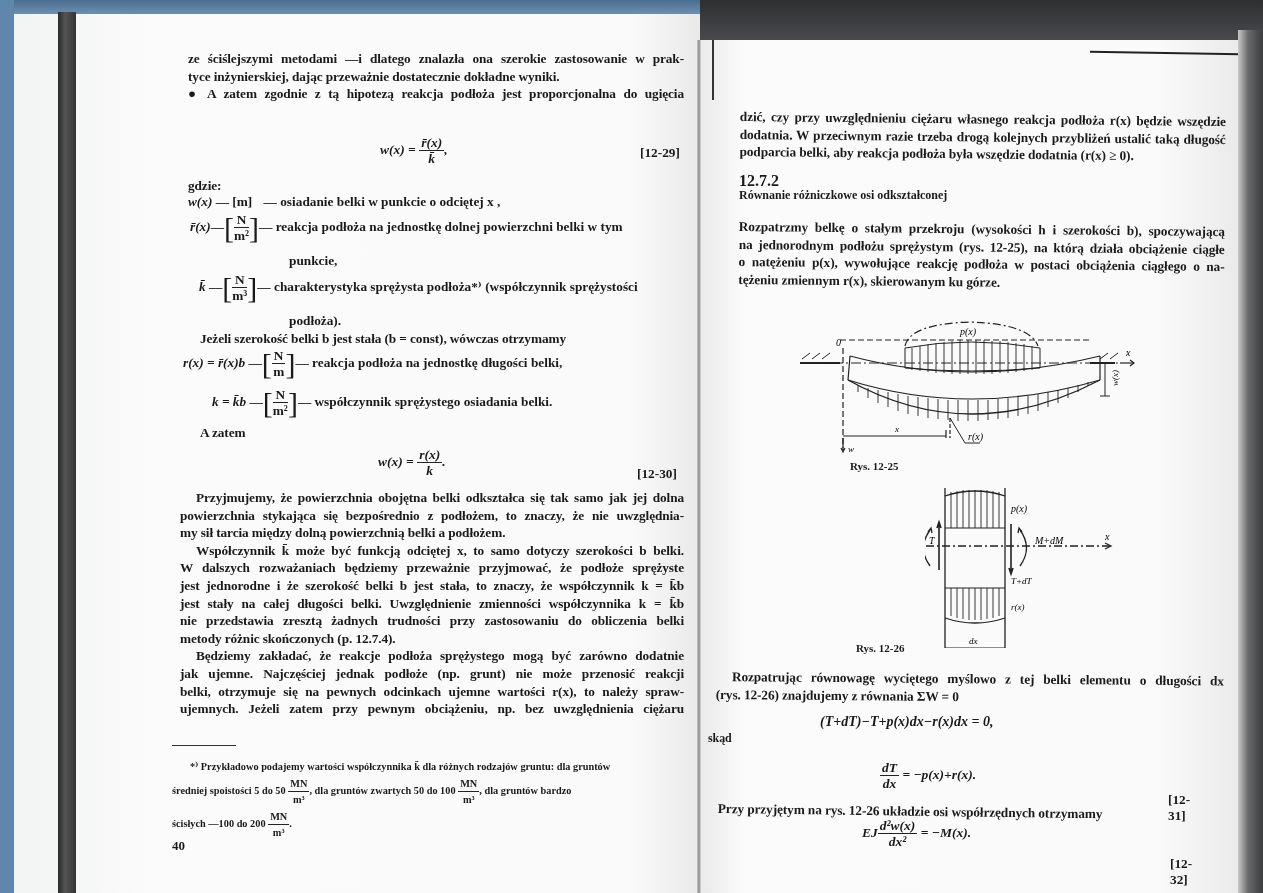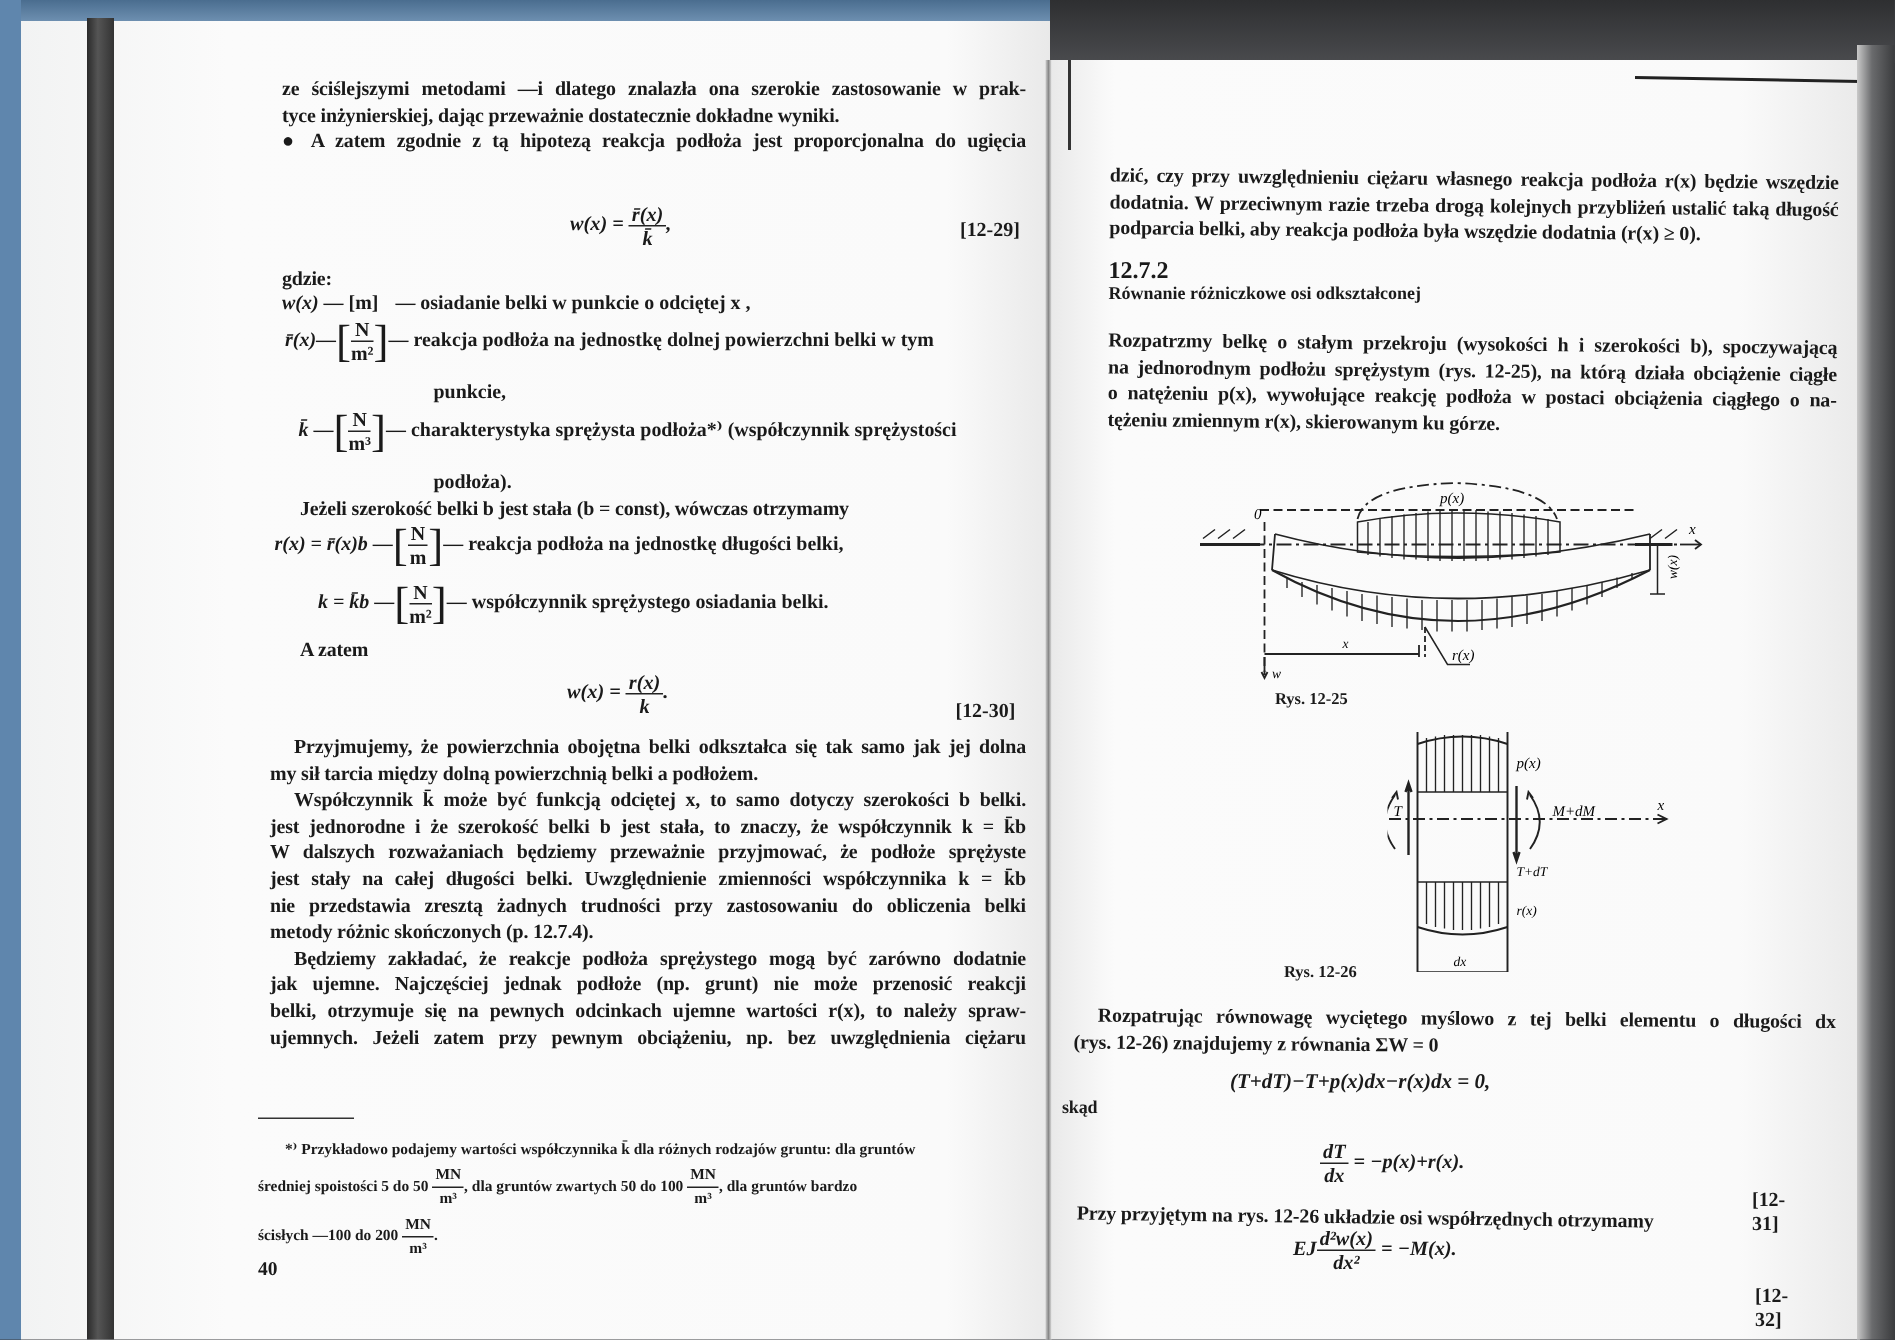--- a/index.html
+++ b/index.html
@@ -92,24 +92,25 @@
   <div class="txt" style="left:200px;top:424px;">A zatem</div>
 
   <div class="eq" style="left:378px;top:447px;">
     <span>w(x) =</span>
     <span class="frac"><span class="num">r(x)</span><span class="den">k</span></span><span>.</span>
   </div>
   <div class="eqnum" style="left:637px;top:466px;">[12-30]</div>
 
   <div class="txt" style="left:180px;top:489px;width:504px;">
     <p class="just ind">Przyjmujemy, że powierzchnia obojętna belki odkształca się tak samo jak jej dolna</p>
+    <p class="just">powierzchnia stykająca się bezpośrednio z podłożem, to znaczy, że nie uwzględnia-</p>
     <p class="last">my sił tarcia między dolną powierzchnią belki a podłożem.</p>
     <p class="just ind">Współczynnik k̄ może być funkcją odciętej x, to samo dotyczy szerokości b belki.</p>
+    <p class="just">W dalszych rozważaniach będziemy przeważnie przyjmować, że podłoże sprężyste</p>
     <p class="just">jest jednorodne i że szerokość belki b jest stała, to znaczy, że współczynnik k = k̄b</p>
-    <p class="just">W dalszych rozważaniach będziemy przeważnie przyjmować, że podłoże sprężyste</p>
     <p class="just">jest stały na całej długości belki. Uwzględnienie zmienności współczynnika k = k̄b</p>
     <p class="just">nie przedstawia zresztą żadnych trudności przy zastosowaniu do obliczenia belki</p>
     <p class="last">metody różnic skończonych (p. 12.7.4).</p>
     <p class="just ind">Będziemy zakładać, że reakcje podłoża sprężystego mogą być zarówno dodatnie</p>
     <p class="just">jak ujemne. Najczęściej jednak podłoże (np. grunt) nie może przenosić reakcji</p>
     <p class="just">belki, otrzymuje się na pewnych odcinkach ujemne wartości r(x), to należy spraw-</p>
     <p class="just">ujemnych. Jeżeli zatem przy pewnym obciążeniu, np. bez uwzględnienia ciężaru</p>
   </div>
 
   <div class="fnrule"></div>

